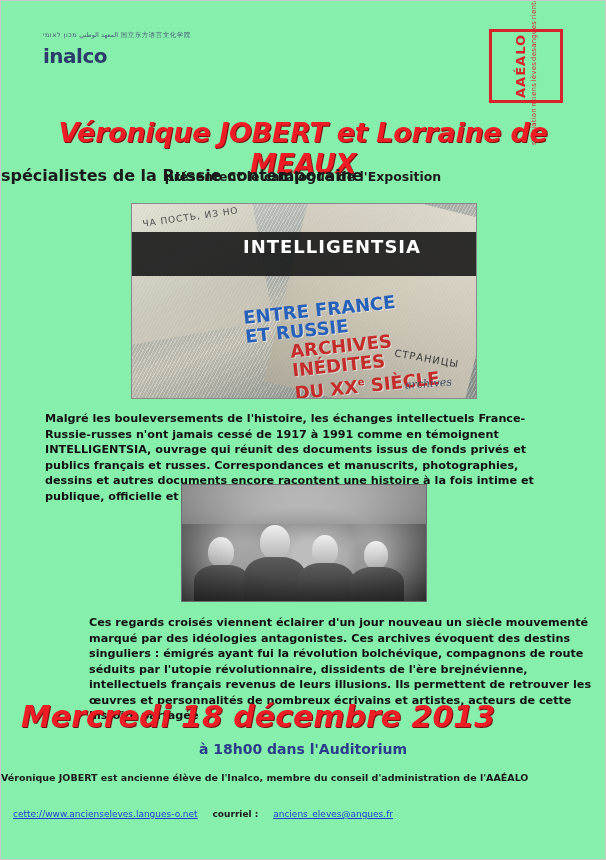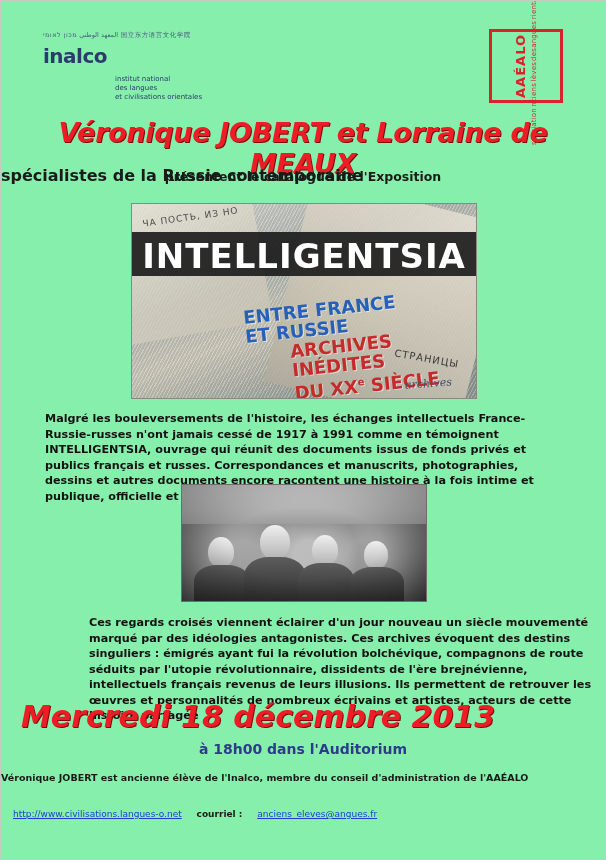--- a/index.html
+++ b/index.html
@@ -184,24 +184,25 @@
     height: 44px;
     background: rgba(20,20,22,0.88);
   }
   .cover-title {
     position: absolute;
     left: 0;
     top: 32px;
     width: 100%;
     text-align: center;
     font-family: "DejaVu Sans", sans-serif;
-    font-size: 34px;
+    font-size: 18px;
     font-weight: bold;
     color: #ffffff;
     letter-spacing: 1px;
+    padding-left: 28px;
   }
   .cover-blue {
     position: absolute;
     left: 112px;
     top: 96px;
     transform: rotate(-6deg);
     font-family: "DejaVu Sans", sans-serif;
     font-size: 18px;
     font-weight: bold;
     color: #2660b8;
@@ -354,25 +355,20 @@
 </head>
 <body>
 
 <div class="poster">
 
   <div class="header">
 
     <div class="inalco-logo">
       <div class="inalco-arabic">المعهد الوطني   מכון לאומי   国立东方语言文化学院</div>
       <div class="inalco-word">inalco</div>
-      <div class="inalco-sub">
-        <div>institut national</div>
-        <div>des langues</div>
-        <div>et civilisations orientales</div>
-      </div>
     </div>
 
     <div class="aaealo-logo">
       <div class="aaealo-inner">
         <div class="aaealo-letters">AAÉALO</div>
         <div class="aaealo-words">
           <span>rientales</span>
           <span>angues</span>
           <span>des</span>
           <span>lèves</span>
@@ -424,18 +420,18 @@
     <div class="photo-vign"></div>
   </div>
 
   <div class="para para2">Ces regards croisés viennent éclairer d'un jour nouveau un siècle mouvementé marqué par des idéologies antagonistes. Ces archives évoquent des destins singuliers : émigrés ayant fui la révolution bolchévique, compagnons de route séduits par l'utopie révolutionnaire, dissidents de l'ère brejnévienne, intellectuels français revenus de leurs illusions. Ils permettent de retrouver les œuvres et personnalités de nombreux écrivains et artistes, acteurs de cette histoire partagée</div>
 
   <div class="date">Mercredi 18 décembre 2013</div>
   <div class="time">à 18h00 dans l'Auditorium</div>
 
   <div class="foot foot1">Véronique JOBERT est ancienne élève de l'Inalco, membre du conseil d'administration de l'AAÉALO</div>
   <div class="foot foot3">
-    <a href="#">http://www.civilisations.langues-o.net</a>
+    <a href="#">cette://www.ancienseleves.langues-o.net</a>
     <span class="lbl">courriel :</span>
     <a href="#">anciens_eleves@angues.fr</a>
   </div>
 
 </div>
 
 </body></html>

